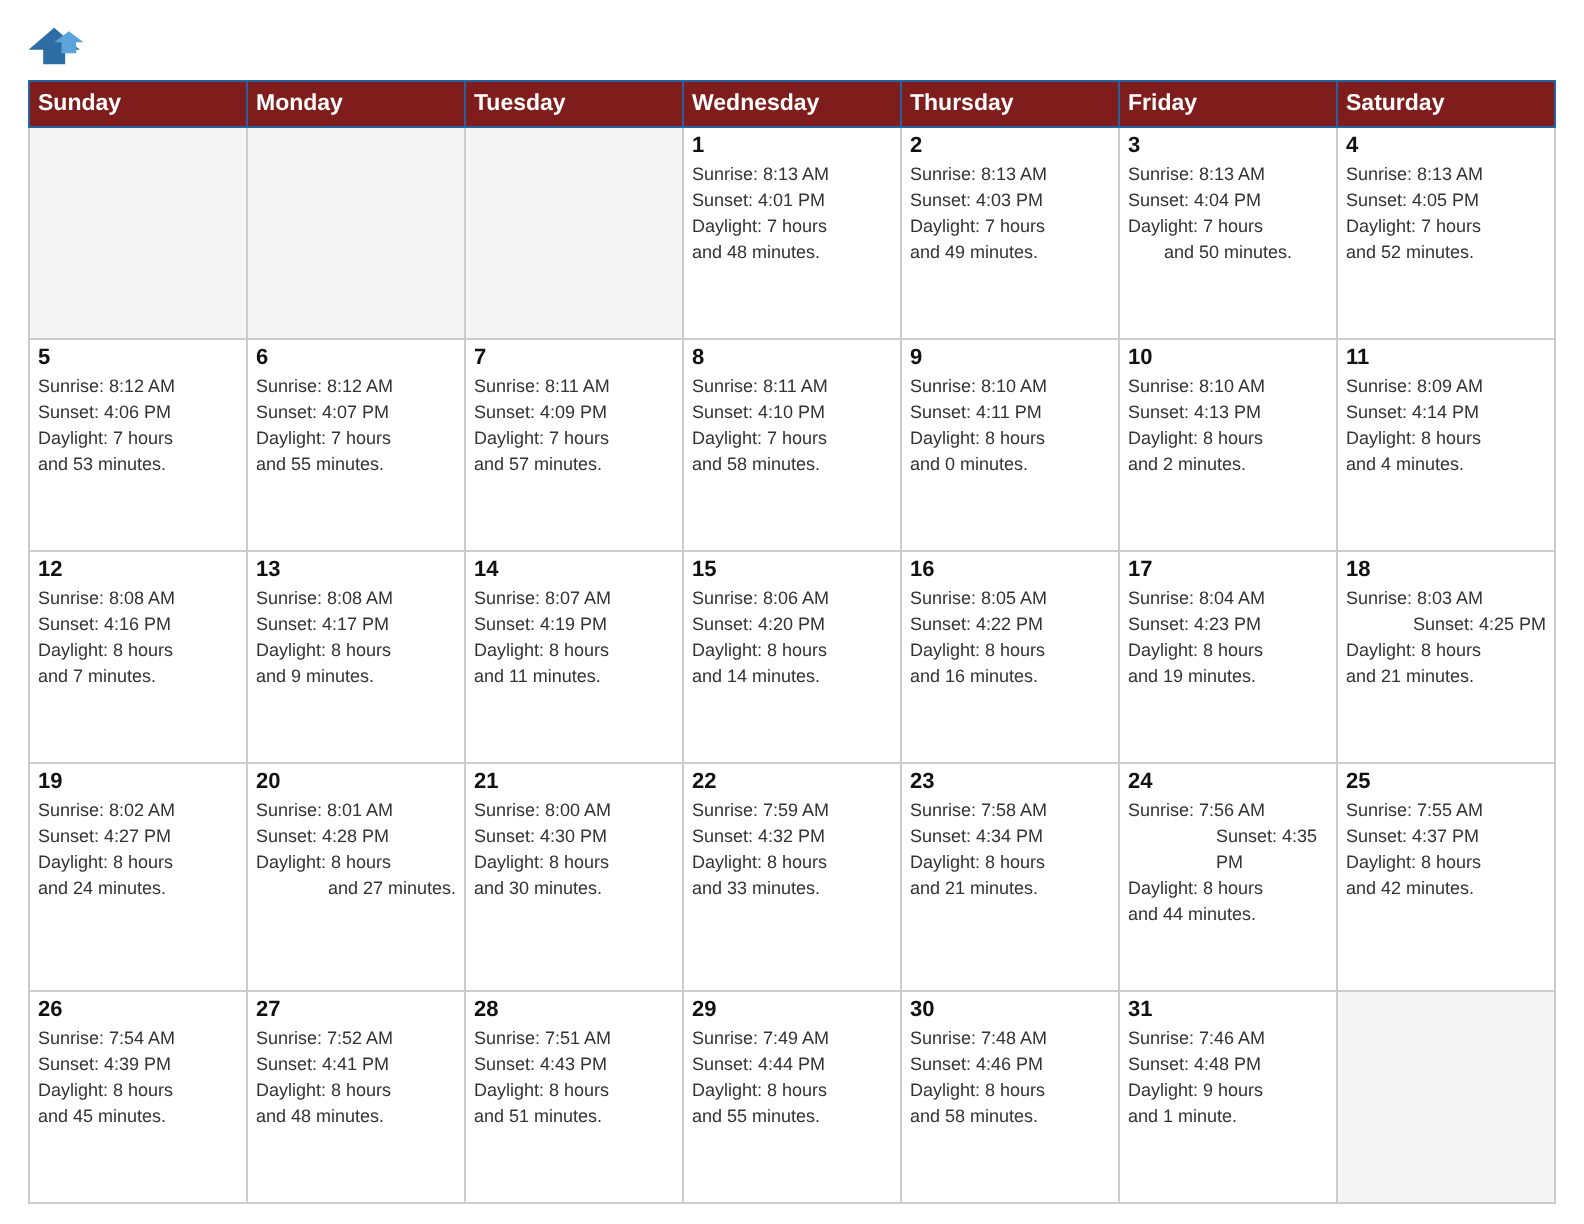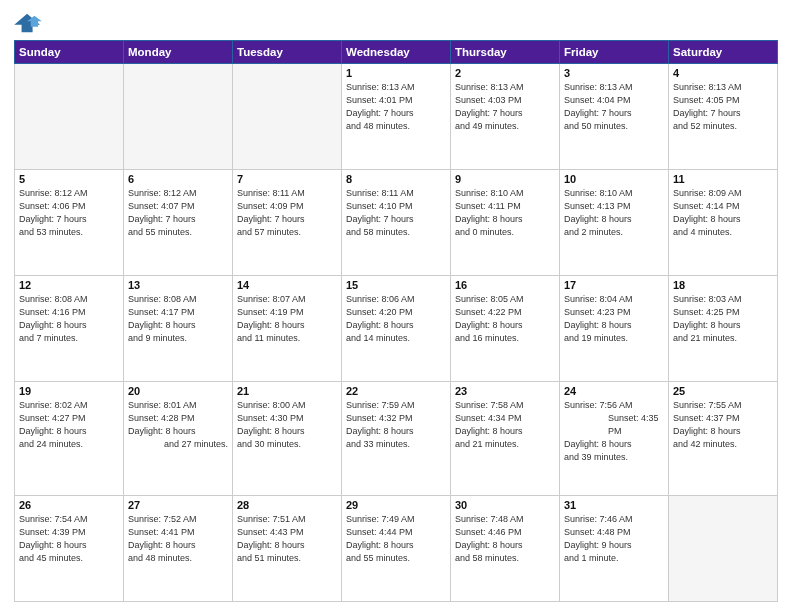--- a/index.html
+++ b/index.html
@@ -52,21 +52,21 @@
       font-style: normal;
     }
     .calendar {
       flex: 1;
       border: 1px solid #ccc;
       border-collapse: collapse;
       width: 100%;
       table-layout: fixed;
     }
     .calendar th {
-      background-color: #4c1d95;
+      background-color: #7f1d1d;
       color: white;
       font-size: 11.5px;
       font-weight: bold;
       padding: 5px 4px;
       text-align: left;
       border: 1px solid #2562a0;
     }
     .calendar td {
       vertical-align: top;
       border: 1px solid #ccc;
@@ -147,21 +147,21 @@
               <span style="display: block;">Daylight: 7 hours</span>
               <span style="display: block;">and 49 minutes.</span>
             </div>
           </td>
           <td>
             <span class="day-num">3</span>
             <div class="cell-text">
               <span style="display: block;">Sunrise: 8:13 AM</span>
               <span style="display: block;">Sunset: 4:04 PM</span>
               <span style="display: block;">Daylight: 7 hours</span>
-              <span style="display: block;">and 50 minutes.</span>
+              <span style="display: block; text-align: center;">and 50 minutes.</span>
             </div>
           </td>
           <td>
             <span class="day-num">4</span>
             <div class="cell-text">
               <span style="display: block;">Sunrise: 8:13 AM</span>
               <span style="display: block;">Sunset: 4:05 PM</span>
               <span style="display: block;">Daylight: 7 hours</span>
               <span style="display: block;">and 52 minutes.</span>
             </div>
@@ -284,21 +284,21 @@
               <span style="display: block;">Sunrise: 8:04 AM</span>
               <span style="display: block;">Sunset: 4:23 PM</span>
               <span style="display: block;">Daylight: 8 hours</span>
               <span style="display: block;">and 19 minutes.</span>
             </div>
           </td>
           <td>
             <span class="day-num">18</span>
             <div class="cell-text">
               <span style="display: block;">Sunrise: 8:03 AM</span>
-              <span style="display: block;">Sunset: 4:25 PM</span>
+              <span style="display: block; text-align: right;">Sunset: 4:25 PM</span>
               <span style="display: block;">Daylight: 8 hours</span>
               <span style="display: block;">and 21 minutes.</span>
             </div>
           </td>
         </tr>
         <tr>
           <td>
             <span class="day-num">19</span>
             <div class="cell-text">
               <span style="display: block;">Sunrise: 8:02 AM</span>
@@ -342,21 +342,21 @@
               <span style="display: block;">Daylight: 8 hours</span>
               <span style="display: block;">and 21 minutes.</span>
             </div>
           </td>
           <td>
             <span class="day-num">24</span>
             <div class="cell-text">
               <span style="display: block;">Sunrise: 7:56 AM</span>
               <span style="display: block; margin-left: 44px;">Sunset: 4:35 PM</span>
               <span style="display: block;">Daylight: 8 hours</span>
-              <span style="display: block;">and 39 minutes.</span>
+              <span style="display: block;">and 44 minutes.</span>
             </div>
           </td>
           <td>
             <span class="day-num">25</span>
             <div class="cell-text">
               <span style="display: block;">Sunrise: 7:55 AM</span>
               <span style="display: block;">Sunset: 4:37 PM</span>
               <span style="display: block;">Daylight: 8 hours</span>
               <span style="display: block;">and 42 minutes.</span>
             </div>

